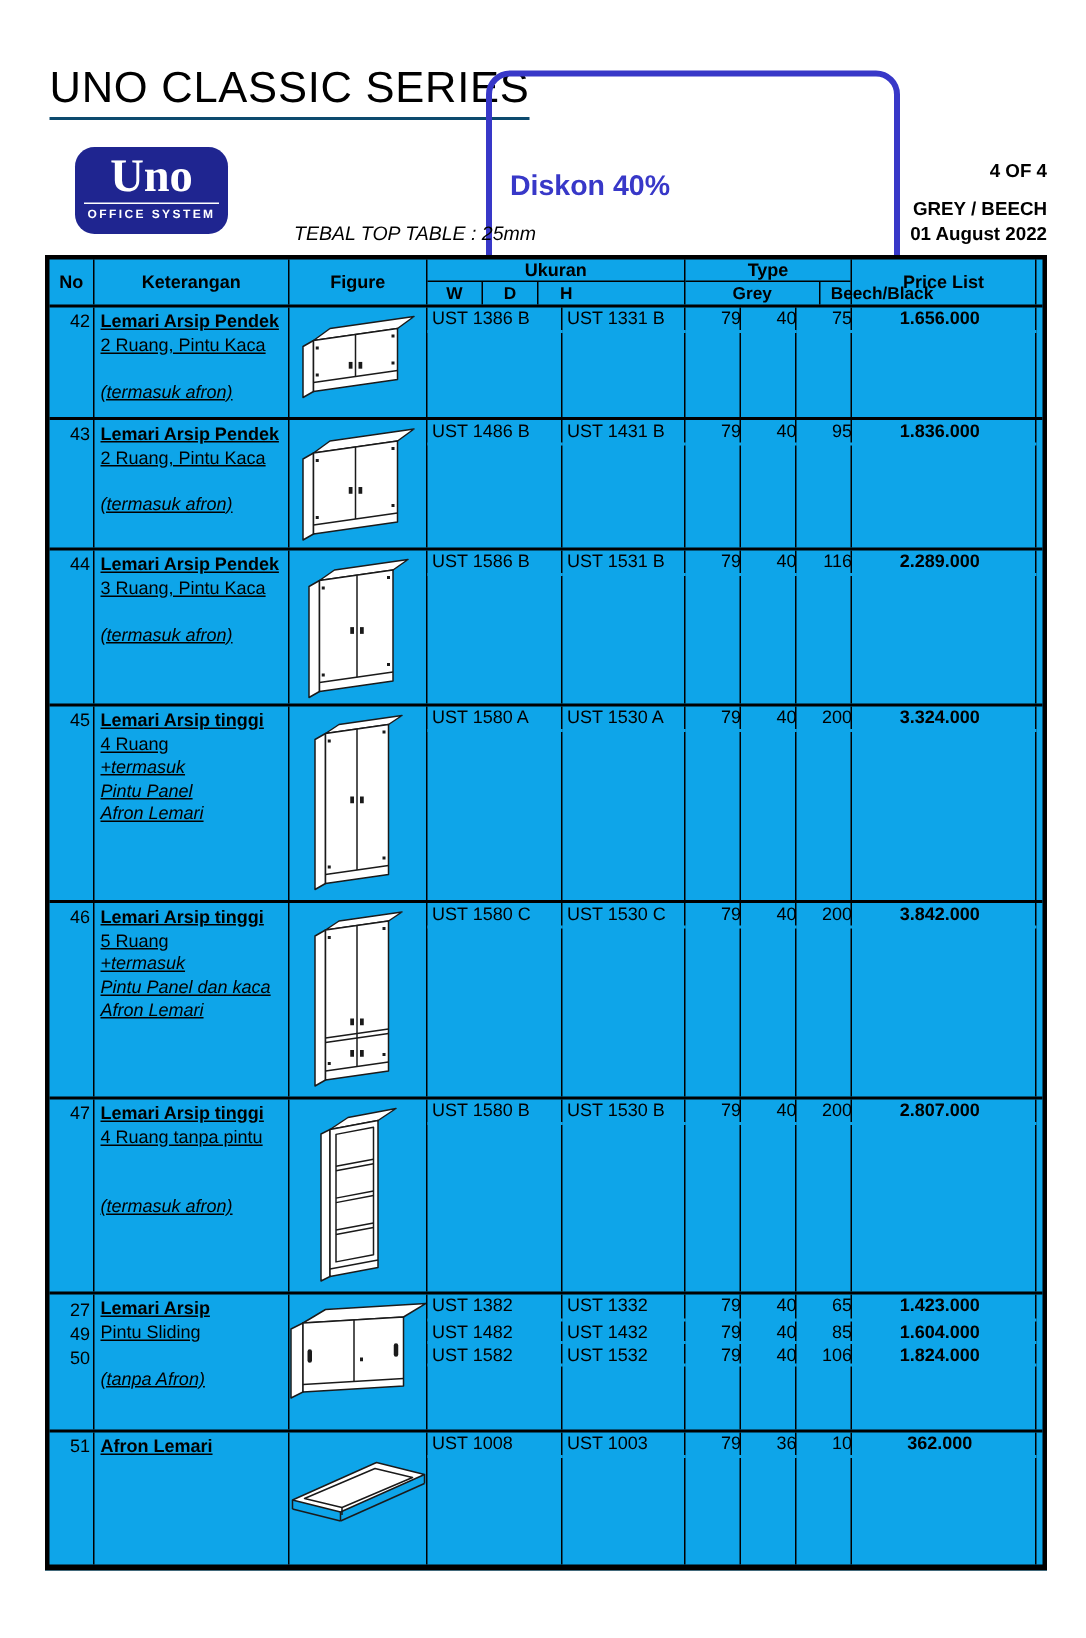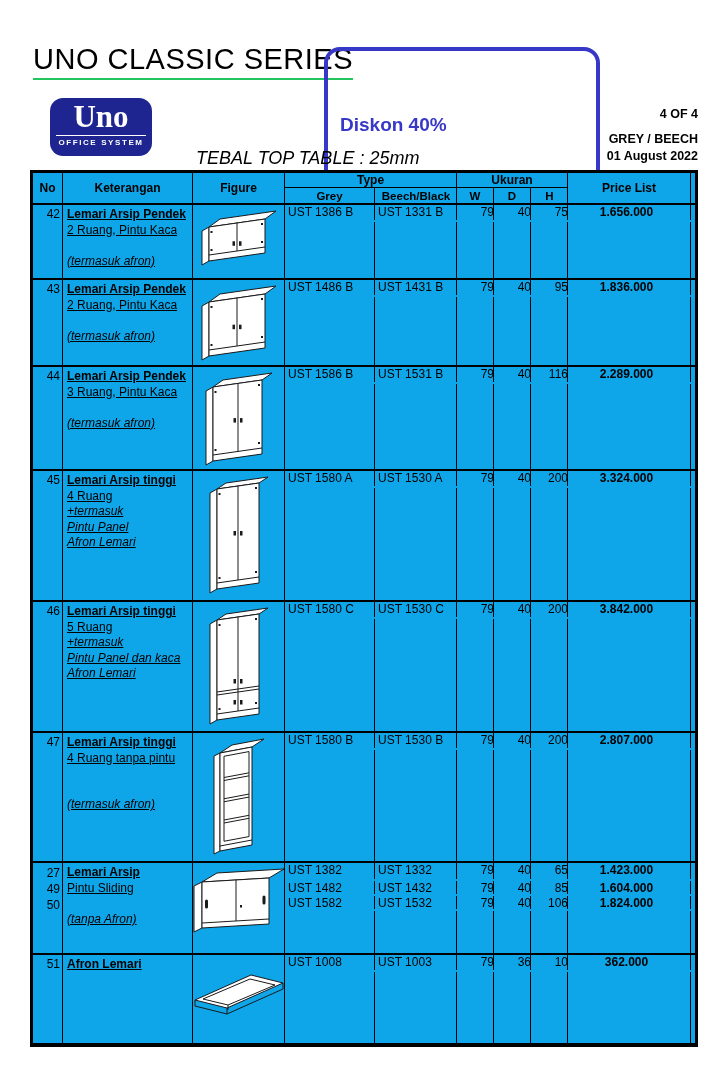--- a/index.html
+++ b/index.html
@@ -1,33 +1,33 @@
 <!DOCTYPE html>
 <html><head>
 <meta charset="utf-8">
 <style>
   html,body{margin:0;padding:0;background:#fff;}
   .page{position:relative;width:724px;height:1092px;background:#fff;overflow:hidden;
         font-family:"Liberation Sans",sans-serif;color:#000;}
 
   
   .title{position:absolute;left:33px;top:42px;font-size:29px;font-weight:500;letter-spacing:.5px;
-         border-bottom:2px solid #22c55e;padding-bottom:2px;line-height:34px;}
+         border-bottom:2px solid #0c4a6e;padding-bottom:2px;line-height:34px;}
   .logo{position:absolute;left:50px;top:98px;width:102px;height:58px;background:#1f2590;
         border-radius:13px;color:#fff;text-align:center;box-sizing:border-box;padding-top:2px;}
   .logo-brand{font-family:"Liberation Serif",serif;font-size:31px;font-weight:bold;line-height:34px;}
   .logo-tag{margin:1px 6px 0 6px;border-top:1.5px solid #fff;padding-top:2px;font-size:8px;
             font-weight:bold;letter-spacing:1.6px;}
   .stamp{position:absolute;left:324px;top:47px;width:244px;box-sizing:content-box;
          border:4px solid #3838c8;border-radius:16px;padding:5px 12px 7px 12px;
          color:#3838c8;font-weight:bold;font-size:19px;line-height:27.5px;white-space:pre;}
   .meta{position:absolute;right:26px;top:107px;text-align:right;font-weight:bold;font-size:12.5px;margin-left:12px;}
   .meta .m1{margin-bottom:11px;}
   .meta .m2{margin-bottom:3px;}
-  .note{position:absolute;left:196px;top:148px;font-style:italic;font-size:18px;}
+  .note{position:absolute;left:196px;top:148px;font-style:italic;font-size:13px;}
 
   
   .tbl{position:absolute;left:30px;top:170px;width:668px;box-sizing:border-box;
        border:3px solid #000;border-bottom-width:4px;background:#0ea5e9;}
   .hdr{display:grid;grid-template-columns:30px 130px 92px 172px 111px 123px 4px;height:30px;
        border-bottom:2px solid #000;}
   .hc{border-right:1.5px solid #000;display:flex;align-items:center;justify-content:center;
       font-weight:bold;font-size:12px;}
   .grp{border-right:1.5px solid #000;display:flex;flex-direction:column;}
   .grp-top{height:14px;border-bottom:1.5px solid #000;display:flex;align-items:center;
@@ -89,32 +89,32 @@
 
   <div class="note">TEBAL TOP TABLE : 25mm</div>
 
   <div class="tbl">
 
     <div class="hdr">
       <div class="hc">No</div>
       <div class="hc">Keterangan</div>
       <div class="hc">Figure</div>
       <div class="grp">
-        <div class="grp-top">Type</div>
-        <div class="grp-bot g2">
-          <div class="hc2">Grey</div>
-          <div class="hc2 last">Beech/Black</div>
-        </div>
-      </div>
-      <div class="grp">
         <div class="grp-top">Ukuran</div>
         <div class="grp-bot g3">
           <div class="hc2">W</div>
           <div class="hc2">D</div>
           <div class="hc2 last">H</div>
+        </div>
+      </div>
+      <div class="grp">
+        <div class="grp-top">Type</div>
+        <div class="grp-bot g2">
+          <div class="hc2">Grey</div>
+          <div class="hc2 last">Beech/Black</div>
         </div>
       </div>
       <div class="hc">Price List</div>
       <div class="spacer"></div>
     </div>
 
     <div class="block" style="height:73px">
       <div class="bc no">
         <div>42</div>
       </div>

